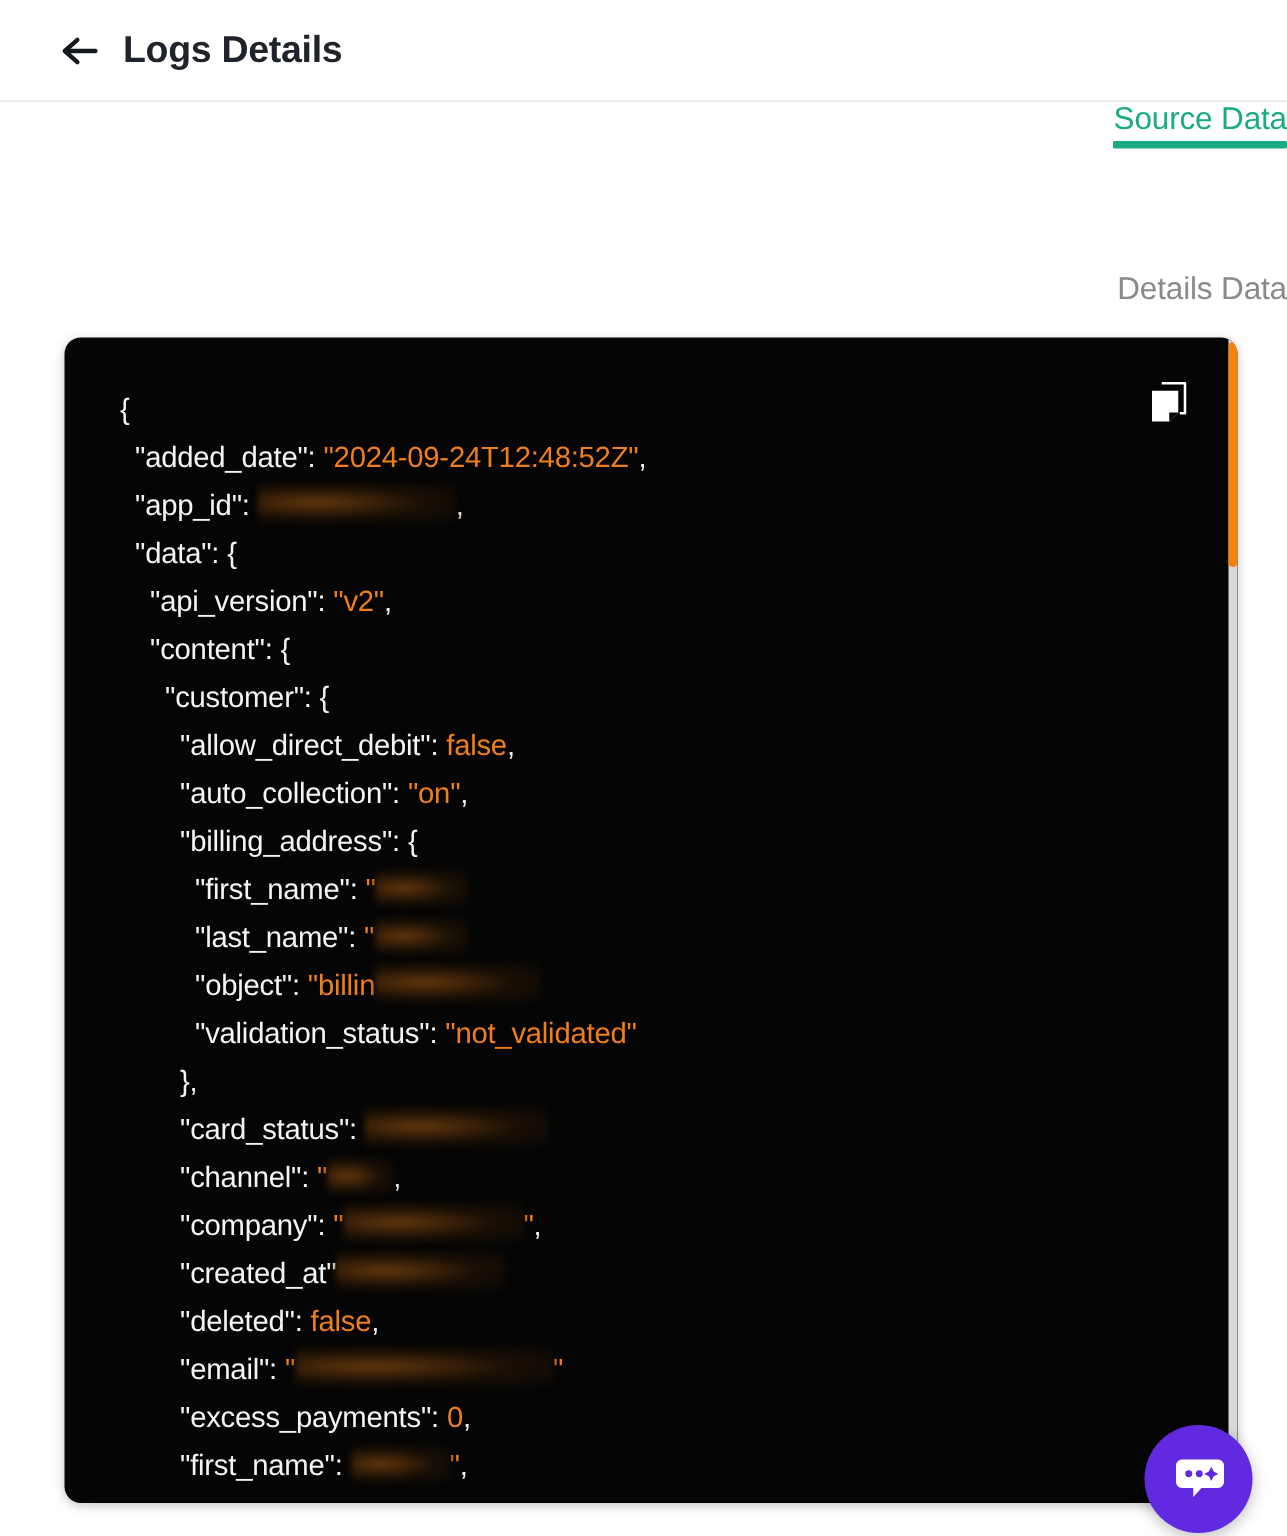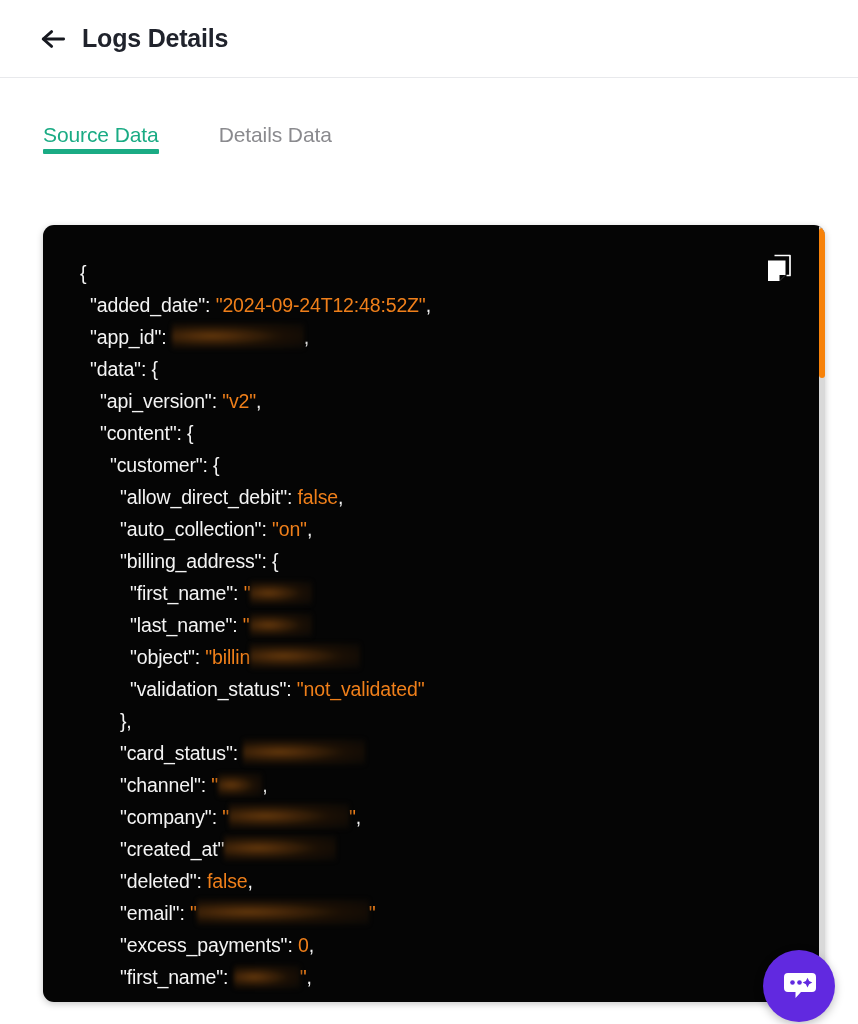--- a/index.html
+++ b/index.html
@@ -7,21 +7,21 @@
     margin: 0; padding: 0;
     width: 858px; height: 1024px;
     background: #ffffff;
     font-family: "Liberation Sans", sans-serif;
     overflow: hidden;
   }
 
   
   .header {
     position: relative;
-    height: 78px;
+    height: 68px;
     background: #ffffff;
     display: flex;
     align-items: center;
     padding-left: 36px;
     border-bottom: 1px solid #e8e9ec;
   }
   .back-btn {
     width: 34px; height: 34px;
     display: flex; align-items: center; justify-content: center;
     cursor: pointer;
@@ -42,20 +42,21 @@
     position: relative;
     height: 98px;
     background: #ffffff;
   }
   .tabs {
     display: flex;
     align-items: flex-end;
     height: 100%;
     padding-left: 43px;
     gap: 60px;
+    flex-direction: column;
   }
   .tab {
     position: relative;
     padding-bottom: 29px;
     font-size: 21px;
     color: #8a8a8e;
     white-space: nowrap;
     cursor: pointer;
     letter-spacing: -0.1px;
   }

